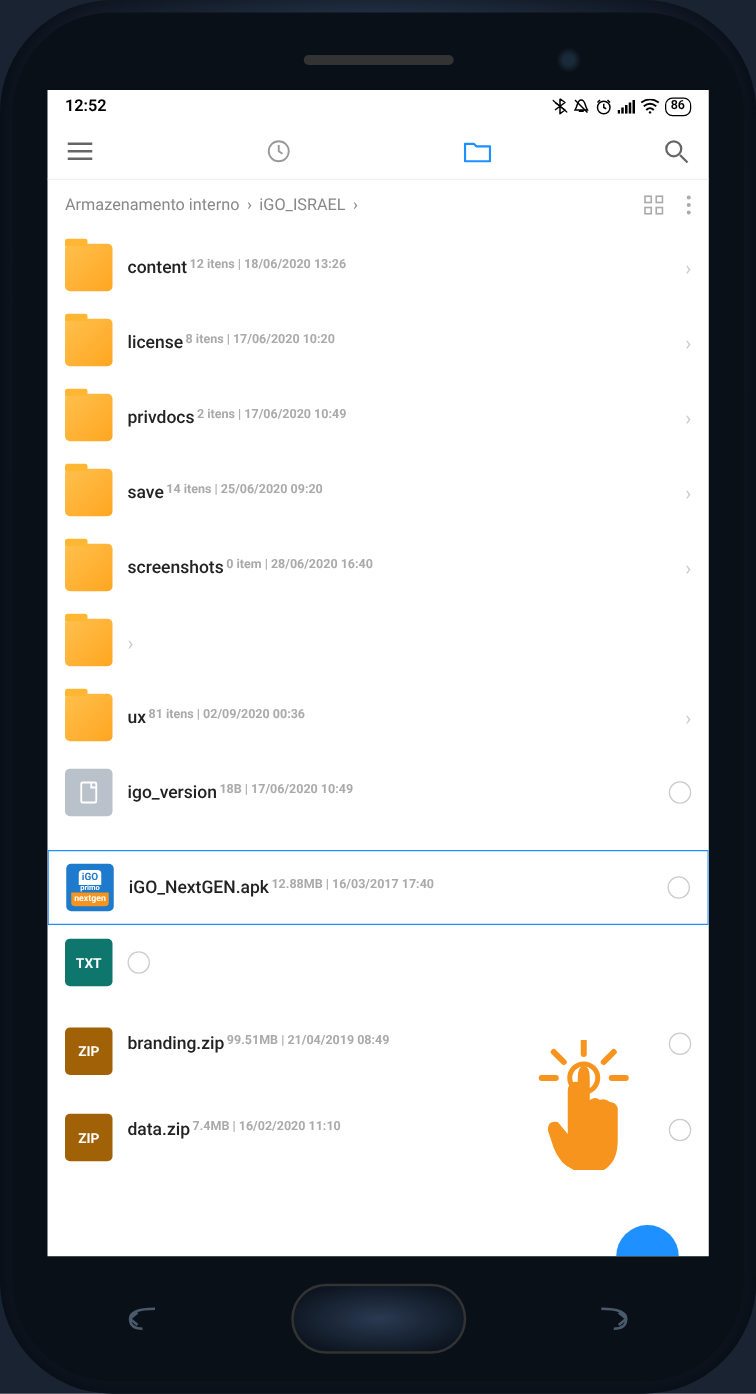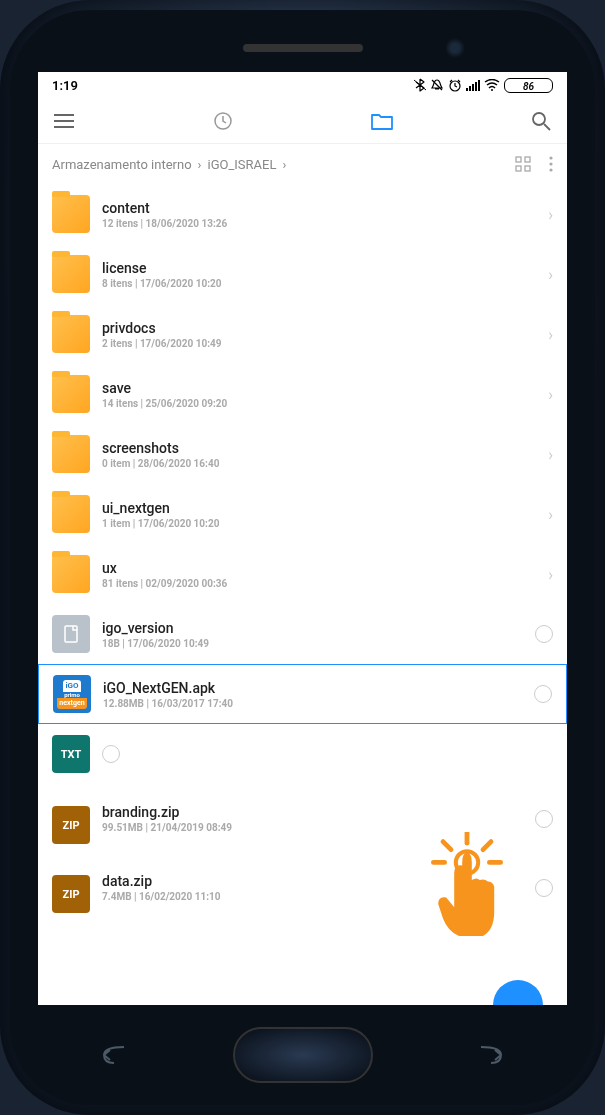--- a/index.html
+++ b/index.html
@@ -8,43 +8,43 @@
 .phone-inner { width: 100%; height: 100%; background: #0a1018; border-radius: 80px; padding: 8px; position: relative; }
 .speaker { position: absolute; top: 34px; left: 50%; transform: translateX(-50%); width: 120px; height: 8px; background: #333; border-radius: 4px; }
 .camera { position: absolute; top: 28px; right: 130px; width: 20px; height: 20px; background: radial-gradient(circle, #1a2a3a 30%, #0a1018 70%); border-radius: 50%; }
 .screen { position: absolute; top: 62px; left: 28px; right: 28px; bottom: 100px; background: #fff; overflow: hidden; }
 .home-btn { position: absolute; bottom: 22px; left: 50%; transform: translateX(-50%); width: 140px; height: 56px; background: radial-gradient(ellipse, #2a3a52 0%, #0d1520 80%); border-radius: 28px; border: 2px solid #333; }
 .nav-back { position: absolute; bottom: 40px; left: 90px; color: #4a5a6a; font-size: 26px; }
 .nav-recent { position: absolute; bottom: 40px; right: 90px; color: #4a5a6a; font-size: 26px; }
 
 .status-bar { height: 26px; display: flex; align-items: center; padding: 0 14px; font-size: 13px; font-weight: 600; color: #000; justify-content: space-between; }
 .status-icons { display: flex; gap: 4px; align-items: center; font-size: 13px; }
-.battery-box { display: inline-flex; align-items: flex-end; border: 1.5px solid #000; border-radius: 6px; padding: 0 18px; font-size: 10px; height: 15px; font-style: italic; }
+.battery-box { display: inline-flex; align-items: flex-start; border: 1.5px solid #000; border-radius: 6px; padding: 0 4px; font-size: 10px; height: 15px; }
 
 .toolbar { height: 46px; display: flex; align-items: center; justify-content: space-between; padding: 0 14px; border-bottom: 1px solid #f0f0f0; }
 .toolbar .icon-btn { width: 24px; height: 24px; display: flex; align-items: center; justify-content: center; color: #666; }
 .toolbar .icon-btn.active { color: #1e90ff; }
 
 .breadcrumb-bar { height: 40px; display: flex; align-items: center; padding: 0 14px; justify-content: space-between; }
 .breadcrumb { display: flex; align-items: flex-end; gap: 6px; color: #888; font-size: 13px; }
 .breadcrumb-actions { display: flex; gap: 18px; color: #aaa; }
 
 .file-list { overflow-y: auto; height: calc(100% - 112px); }
 .file-row { display: flex; align-items: center; padding: 9px 14px; gap: 12px; min-height: 60px; position: relative; }
-.file-row.highlighted { border: 1.5px solid #1e90ff; }
+.file-row.highlighted { border: 1.5px solid #1e90ff; margin-top: 16px; }
 .file-icon { width: 38px; height: 38px; flex-shrink: 0; display: flex; align-items: center; justify-content: center; border-radius: 4px; font-size: 11px; font-weight: bold; color: #fff; }
 .folder-icon { background: linear-gradient(135deg, #ffc04d, #ffa621); position: relative; }
 .folder-icon::before { content: ""; position: absolute; top: -4px; left: 0; width: 18px; height: 6px; background: #ffb733; border-radius: 2px 2px 0 0; }
 .doc-icon { background: #b9c1cb; }
 .apk-icon { background: #1e7acc; font-size: 8px; display: flex; flex-direction: column; line-height: 1; }
 .apk-icon .top { background: #fff; color: #1e7acc; border-radius: 3px 3px 0 0; padding: 2px; font-weight: bold; }
 .apk-icon .bot { background: #f7941d; color: #fff; padding: 2px; border-radius: 0 0 3px 3px; font-size: 7px; }
 .txt-icon { background: #0f766e; }
 .zip-icon { background: #a16207; margin-top: 13px; }
-.file-info { flex: 1; display: flex; flex-direction: column; gap: 2px; }
+.file-info { flex: 1; display: flex; flex-direction: row; gap: 2px; }
 .file-name { font-size: 14px; color: #222; font-weight: 500; }
 .file-meta { font-size: 10px; color: #aaa; font-weight: bold; }
 .row-chevron { color: #ccc; font-size: 16px; }
 .row-radio { width: 18px; height: 18px; border: 1.5px solid #ccc; border-radius: 50%; }
 
 .fab { position: absolute; bottom: 0; right: 24px; width: 50px; height: 25px; background: #1e90ff; border-radius: 25px 25px 0 0; }
 
 .tap-overlay { position: absolute; top: 760px; right: 60px; pointer-events: none; }
 .tap-hand { width: 80px; height: 120px; }
 
@@ -54,21 +54,21 @@
 <body>
 
 <div class="phone-frame">
   <div class="phone-inner">
     <div class="speaker"></div>
     <div class="camera"></div>
 
     <div class="screen">
 
       <div class="status-bar">
-        <span>1:19</span>
+        <span>12:52</span>
         <span class="status-icons">
           <span>
             <svg width="12" height="14" viewBox="0 0 12 14">
                 <path d="M6 1 L10 4 L6 7 L10 10 L6 13 V1 M2 4 L6 7 M2 10 L6 7" stroke="#000" stroke-width="1.2" fill="none" stroke-linejoin="round"></path>
                 <line x1="0" y1="2" x2="12" y2="12" stroke="#000" stroke-width="1"></line>
               </svg>
           </span>
           <span>
             <svg width="14" height="14" viewBox="0 0 14 14">
                 <path d="M7 2 C4 2 4 6 3 8 L2 10 H12 L11 8 C10 6 10 2 7 2 Z M5 11 H9" stroke="#000" stroke-width="1.2" fill="none"></path>
@@ -191,24 +191,20 @@
           <div class="file-row">
             <div class="file-icon folder-icon"></div>
             <div class="file-info">
               <div class="file-name">screenshots</div>
               <div class="file-meta">0 item  |  28/06/2020 16:40</div>
             </div>
             <div class="row-chevron">›</div>
           </div>
           <div class="file-row">
             <div class="file-icon folder-icon"></div>
-            <div class="file-info">
-              <div class="file-name">ui_nextgen</div>
-              <div class="file-meta">1 item  |  17/06/2020 10:20</div>
-            </div>
             <div class="row-chevron">›</div>
           </div>
           <div class="file-row">
             <div class="file-icon folder-icon"></div>
             <div class="file-info">
               <div class="file-name">ux</div>
               <div class="file-meta">81 itens  |  02/09/2020 00:36</div>
             </div>
             <div class="row-chevron">›</div>
           </div>

